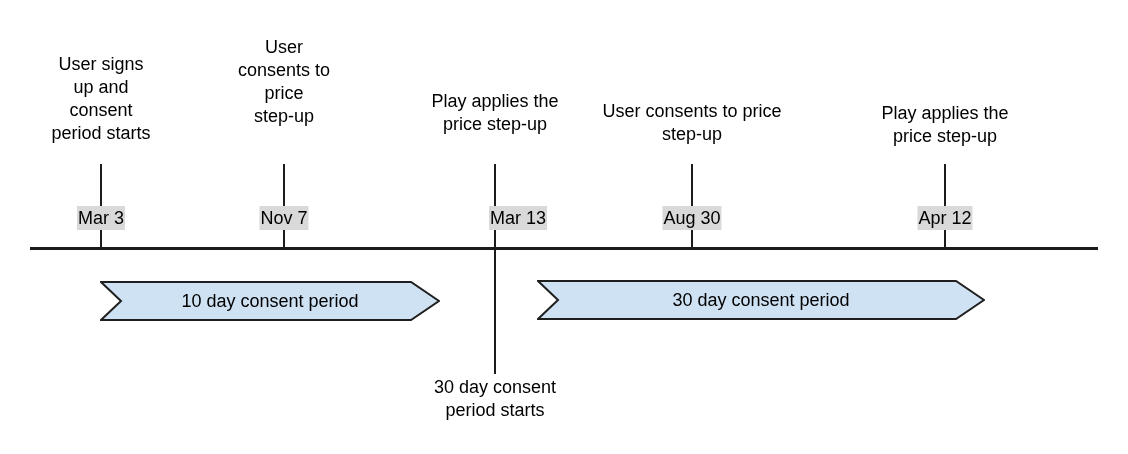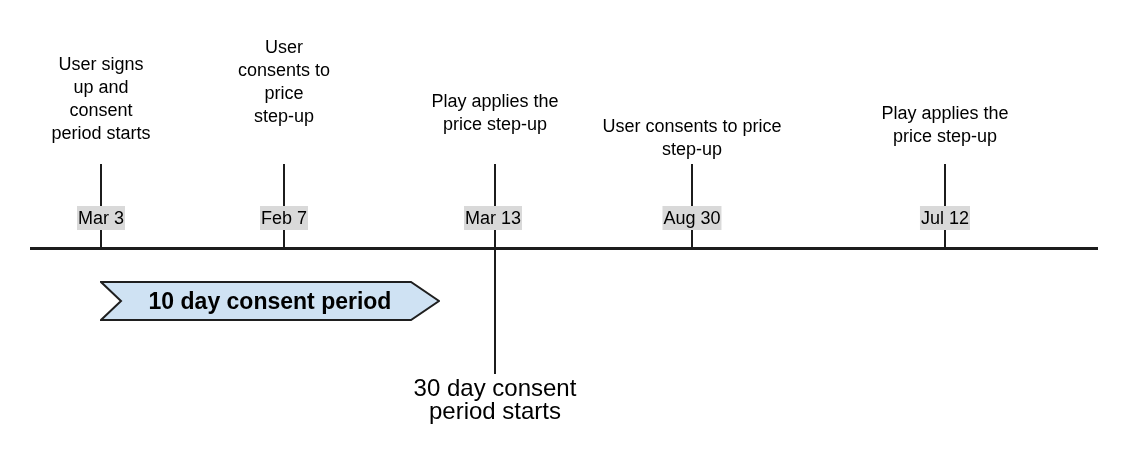--- a/index.html
+++ b/index.html
@@ -24,26 +24,26 @@
   .date{
     position:absolute;top:206px;transform:translateX(-50%);
     background:var(--date-bg);font-size:18px;line-height:22px;
     padding:1px 1px;z-index:2;white-space:nowrap;
   }
   .period{position:absolute;height:40px;}
   .period svg{position:absolute;left:0;top:0;width:100%;height:100%;display:block;}
   .period-label{
     position:absolute;left:0;top:0;right:0;bottom:0;
     display:flex;align-items:center;justify-content:center;
-    font-size:23px;line-height:20px;font-weight:bold;
+    font-size:18px;line-height:20px;
   }
   .annot-line{position:absolute;left:494px;top:250px;width:2px;height:124px;background:var(--line);}
   .annot-text{
     position:absolute;left:495px;top:376px;width:260px;transform:translateX(-50%);
-    text-align:center;font-size:24px;line-height:23px;white-space:pre-line;
+    text-align:center;font-size:18px;line-height:23px;white-space:pre-line;
   }
 </style>
 </head>
 <body>
 
 <div class="canvas">
 
   <div class="timeline-line"></div>
 
   <div class="tick" style="left:100px"></div>
@@ -51,42 +51,48 @@
 up and
 consent
 period starts</div>
   <div class="date" style="left:101px">Mar 3</div>
 
   <div class="tick" style="left:283px"></div>
   <div class="desc" style="left:284px;bottom:326px">User
 consents to
 price
 step-up</div>
-  <div class="date" style="left:284px">Feb 7</div>
+  <div class="date" style="left:284px">Nov 7</div>
 
   <div class="tick" style="left:494px"></div>
   <div class="desc" style="left:495px;bottom:318px">Play applies the
 price step-up</div>
-  <div class="date" style="left:493px">Mar 13</div>
+  <div class="date" style="left:518px">Mar 13</div>
 
   <div class="tick" style="left:691px"></div>
-  <div class="desc" style="left:692px;bottom:293px">User consents to price
+  <div class="desc" style="left:692px;bottom:308px">User consents to price
 step-up</div>
   <div class="date" style="left:692px">Aug 30</div>
 
   <div class="tick" style="left:944px"></div>
   <div class="desc" style="left:945px;bottom:306px">Play applies the
 price step-up</div>
-  <div class="date" style="left:945px">Jul 12</div>
+  <div class="date" style="left:945px">Apr 12</div>
 
   <div class="period" style="left:100px;top:281px;width:340px">
     <svg viewBox="0 0 340 40" preserveAspectRatio="none">
       <polygon points="1,1 311,1 339,20 311,39 1,39 21,20" style="fill:var(--period-fill);stroke:var(--period-stroke);stroke-width:2;stroke-linejoin:miter"></polygon>
     </svg>
     <div class="period-label">10 day consent period</div>
   </div>
 
+  <div class="period" style="left:537px;top:280px;width:448px">
+    <svg viewBox="0 0 448 40" preserveAspectRatio="none">
+      <polygon points="1,1 419,1 447,20 419,39 1,39 21,20" style="fill:var(--period-fill);stroke:var(--period-stroke);stroke-width:2;stroke-linejoin:miter"></polygon>
+    </svg>
+    <div class="period-label">30 day consent period</div>
+  </div>
 
   <div class="annot-line"></div>
   <div class="annot-text">30 day consent
 period starts</div>
 
 </div>
 
 </body></html>

